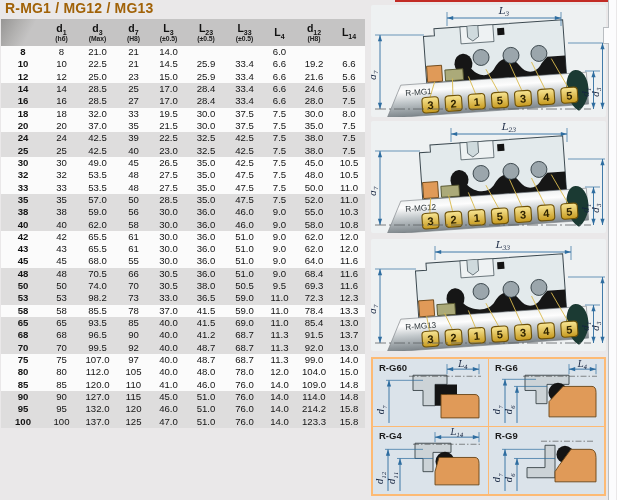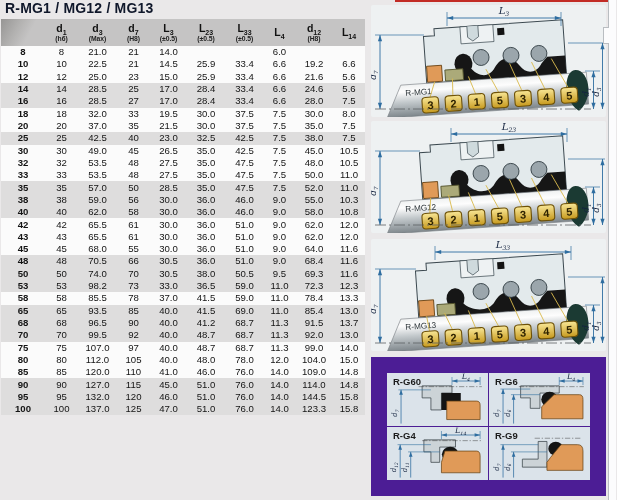--- a/index.html
+++ b/index.html
@@ -1,29 +1,29 @@
 <!DOCTYPE html>
 <html><head>
 <meta charset="utf-8">
 <style>
   html,body{margin:0;padding:0;background:#eae8e9}
   .page{position:relative;width:617px;height:500px;background:#eae8e9;font-family:"Liberation Sans",sans-serif;overflow:hidden}
-  .title{position:absolute;left:5px;top:0;font-size:14px;font-weight:bold;color:#0f172a;letter-spacing:.2px}
+  .title{position:absolute;left:5px;top:0;font-size:14px;font-weight:bold;color:#a16207;letter-spacing:.2px}
   .tblwrap{position:absolute;left:1px;top:19px}
   table.dims{border-collapse:collapse;table-layout:fixed;width:364px}
   table.dims th{background:#c5c4c4;font-size:10.5px;font-weight:bold;color:#111;height:27px;padding:0;vertical-align:middle;line-height:1.05;text-align:center}
   table.dims th.corner{background:linear-gradient(118deg,#969594 0%,#b2b1b0 35%,#c5c4c4 62%)}
   table.dims th .note{font-size:6.8px;font-weight:bold;color:#222;margin-top:1px}
   table.dims sub{font-size:7px;line-height:0}
   table.dims td{padding:0;height:12.32px;line-height:12px;font-size:9.6px;color:#141414;text-align:center;white-space:nowrap}
   tr.g td{background:#dedddd}
   tr.w td{background:#fbfbfb}
   td.rl{font-weight:bold;font-size:9px}
   .dg{position:absolute;left:371px;width:235px;height:112px;background:#eef1f2;border-radius:2px}
-  .sg{position:absolute;left:371px;top:357px;width:235px;height:139px;background:#4c1d95;display:grid;grid-template-columns:1fr 1fr;grid-template-rows:1fr 1fr;gap:1px;padding:16px;box-sizing:border-box}
+  .sg{position:absolute;left:371px;top:357px;width:235px;height:139px;background:#fdba74;display:grid;grid-template-columns:1fr 1fr;grid-template-rows:1fr 1fr;gap:1px;padding:2px;box-sizing:border-box}
   .sp{position:relative;background:#dbe3ea;overflow:hidden}
   .sp .lbl{position:absolute;left:6px;top:3px;font-size:9.5px;font-weight:bold;color:#1c1c1c;z-index:2}
   .sp svg{position:absolute;left:0;top:0;width:100%;height:100%}
   .redrule{position:absolute;left:395px;top:0;width:213px;height:2px;background:#c22b25}
   .pedge{position:absolute;right:1px;top:0;width:7px;height:500px;background:#fcfcfd;border-left:1.6px solid #b9bdc1}
   .pnotch{position:absolute;right:8px;top:27px;width:5px;height:15px;background:#fcfcfd;border:1.6px solid #b9bdc1;border-right:none}
 </style>
 </head>
 <body>
 
@@ -162,20 +162,32 @@
             <td class="">37.0</td>
             <td class="">35</td>
             <td class="">21.5</td>
             <td class="">30.0</td>
             <td class="">37.5</td>
             <td class="">7.5</td>
             <td class="">35.0</td>
             <td class="">7.5</td>
           </tr>
           <tr class="g">
+            <td class="rl">24</td>
+            <td class="">24</td>
+            <td class="">42.5</td>
+            <td class="">39</td>
+            <td class="">22.5</td>
+            <td class="">32.5</td>
+            <td class="">42.5</td>
+            <td class="">7.5</td>
+            <td class="">38.0</td>
+            <td class="">7.5</td>
+          </tr>
+          <tr class="g">
             <td class="rl">25</td>
             <td class="">25</td>
             <td class="">42.5</td>
             <td class="">40</td>
             <td class="">23.0</td>
             <td class="">32.5</td>
             <td class="">42.5</td>
             <td class="">7.5</td>
             <td class="">38.0</td>
             <td class="">7.5</td>
@@ -422,21 +434,21 @@
           </tr>
           <tr class="g">
             <td class="rl">95</td>
             <td class="">95</td>
             <td class="">132.0</td>
             <td class="">120</td>
             <td class="">46.0</td>
             <td class="">51.0</td>
             <td class="">76.0</td>
             <td class="">14.0</td>
-            <td class="">144.5</td>
+            <td class="">214.2</td>
             <td class="">15.8</td>
           </tr>
           <tr class="g">
             <td class="rl">100</td>
             <td class="">100</td>
             <td class="">137.0</td>
             <td class="">125</td>
             <td class="">47.0</td>
             <td class="">51.0</td>
             <td class="">76.0</td>

